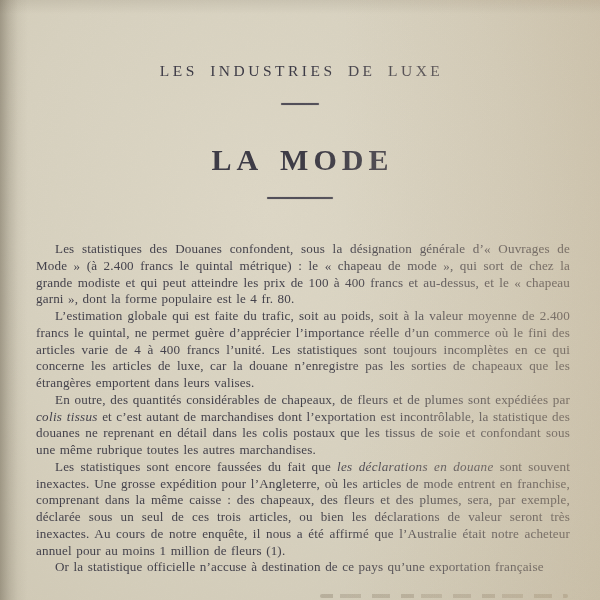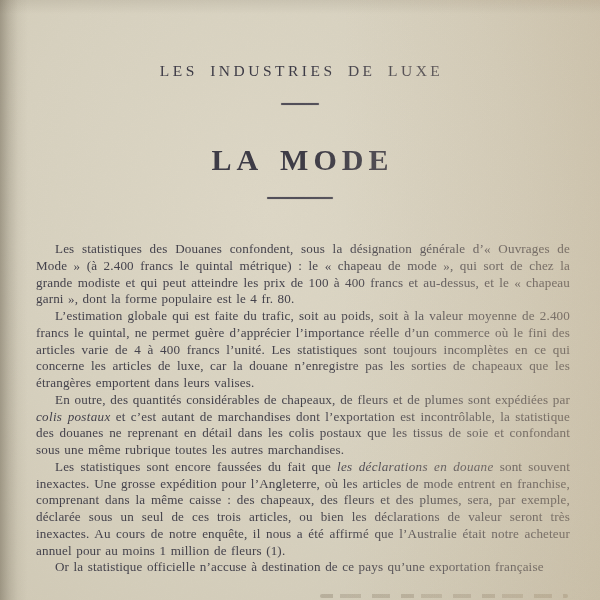--- a/index.html
+++ b/index.html
@@ -97,21 +97,21 @@
   <div class="header">
     <div class="series-title">LES INDUSTRIES DE LUXE</div>
     <div class="rule rule-small"></div>
     <div class="main-title">LA MODE</div>
     <div class="rule rule-title"></div>
   </div>
 
   <div class="body-text">
       <p><span>Les statistiques des Douanes confondent, sous la désignation générale d’« Ouvrages de Mode » (à 2.400 francs le quintal métrique) : le « chapeau de mode », qui sort de chez la grande modiste et qui peut atteindre les prix de 100 à 400 francs et au-dessus, et le « chapeau garni », dont la forme populaire est le 4 fr. 80.</span></p>
       <p><span>L’estimation globale qui est faite du trafic, soit au poids, soit à la valeur moyenne de 2.400 francs le quintal, ne permet guère d’apprécier l’importance réelle d’un commerce où le fini des articles varie de 4 à 400 francs l’unité. Les statistiques sont toujours incomplètes en ce qui concerne les articles de luxe, car la douane n’enregistre pas les sorties de chapeaux que les étrangères emportent dans leurs valises.</span></p>
-      <p><span>En outre, des quantités considérables de chapeaux, de fleurs et de plumes sont expédiées par </span><i>colis postaux</i><span> et c’est autant de marchandises dont l’exportation est incontrôlable, la statistique des douanes ne reprenant en détail dans les colis postaux que les tissus de soie et confondant sous une même rubrique toutes les autres marchandises.</span></p>
+      <p><span>En outre, des quantités considérables de chapeaux, de fleurs et de plumes sont expédiées par </span><i>colis tissus</i><span> et c’est autant de marchandises dont l’exportation est incontrôlable, la statistique des douanes ne reprenant en détail dans les colis postaux que les tissus de soie et confondant sous une même rubrique toutes les autres marchandises.</span></p>
       <p><span>Les statistiques sont encore faussées du fait que </span><i>les déclarations en douane</i><span> sont souvent inexactes. Une grosse expédition pour l’Angleterre, où les articles de mode entrent en franchise, comprenant dans la même caisse : des chapeaux, des fleurs et des plumes, sera, par exemple, déclarée sous un seul de ces trois articles, ou bien les déclarations de valeur seront très inexactes. Au cours de notre enquête, il nous a été affirmé que l’Australie était notre acheteur annuel pour au moins 1 million de fleurs (1).</span></p>
       <p><span>Or la statistique officielle n’accuse à destination de ce pays qu’une exportation française</span></p>
     </div>
 
   <div class="cut-line"></div>
 
   <div class="edge-left"></div>
   <div class="edge-top"></div>
   <div class="fade-right"></div>
   <div class="sepia-right"></div>

